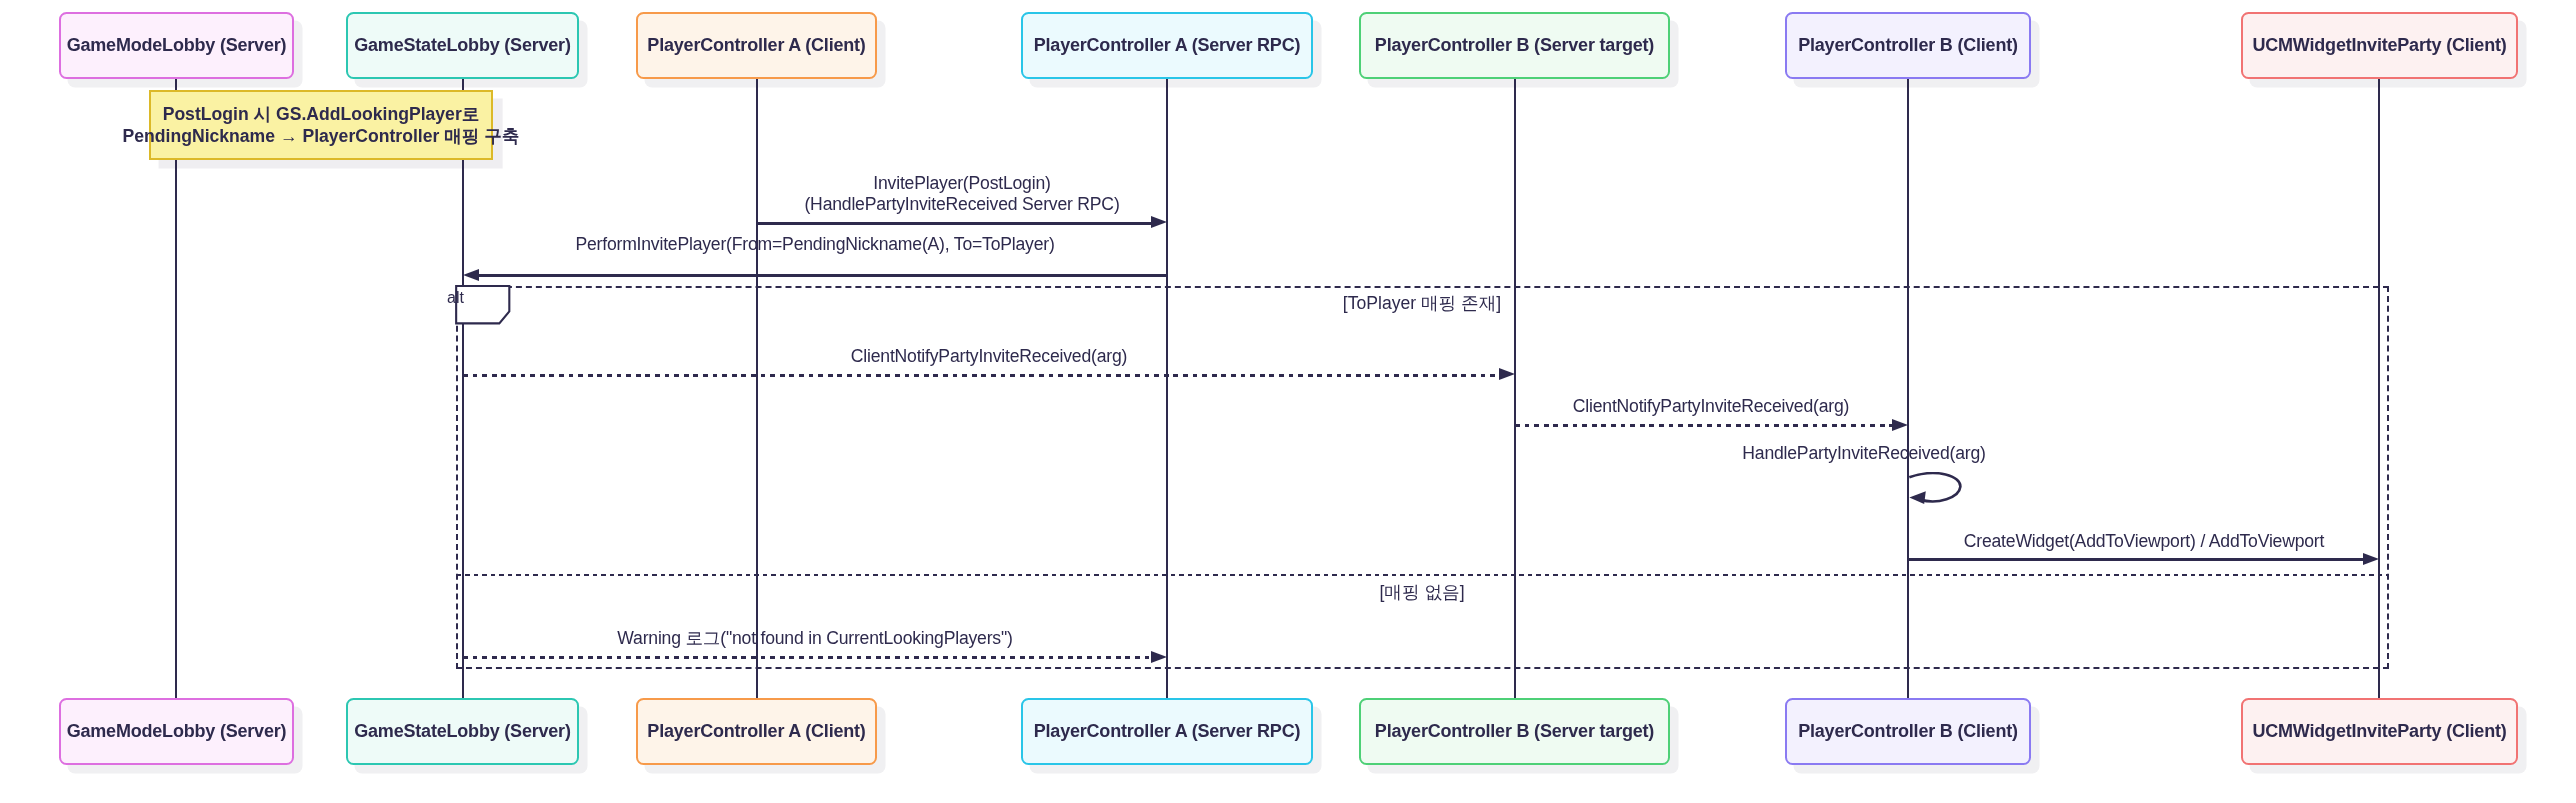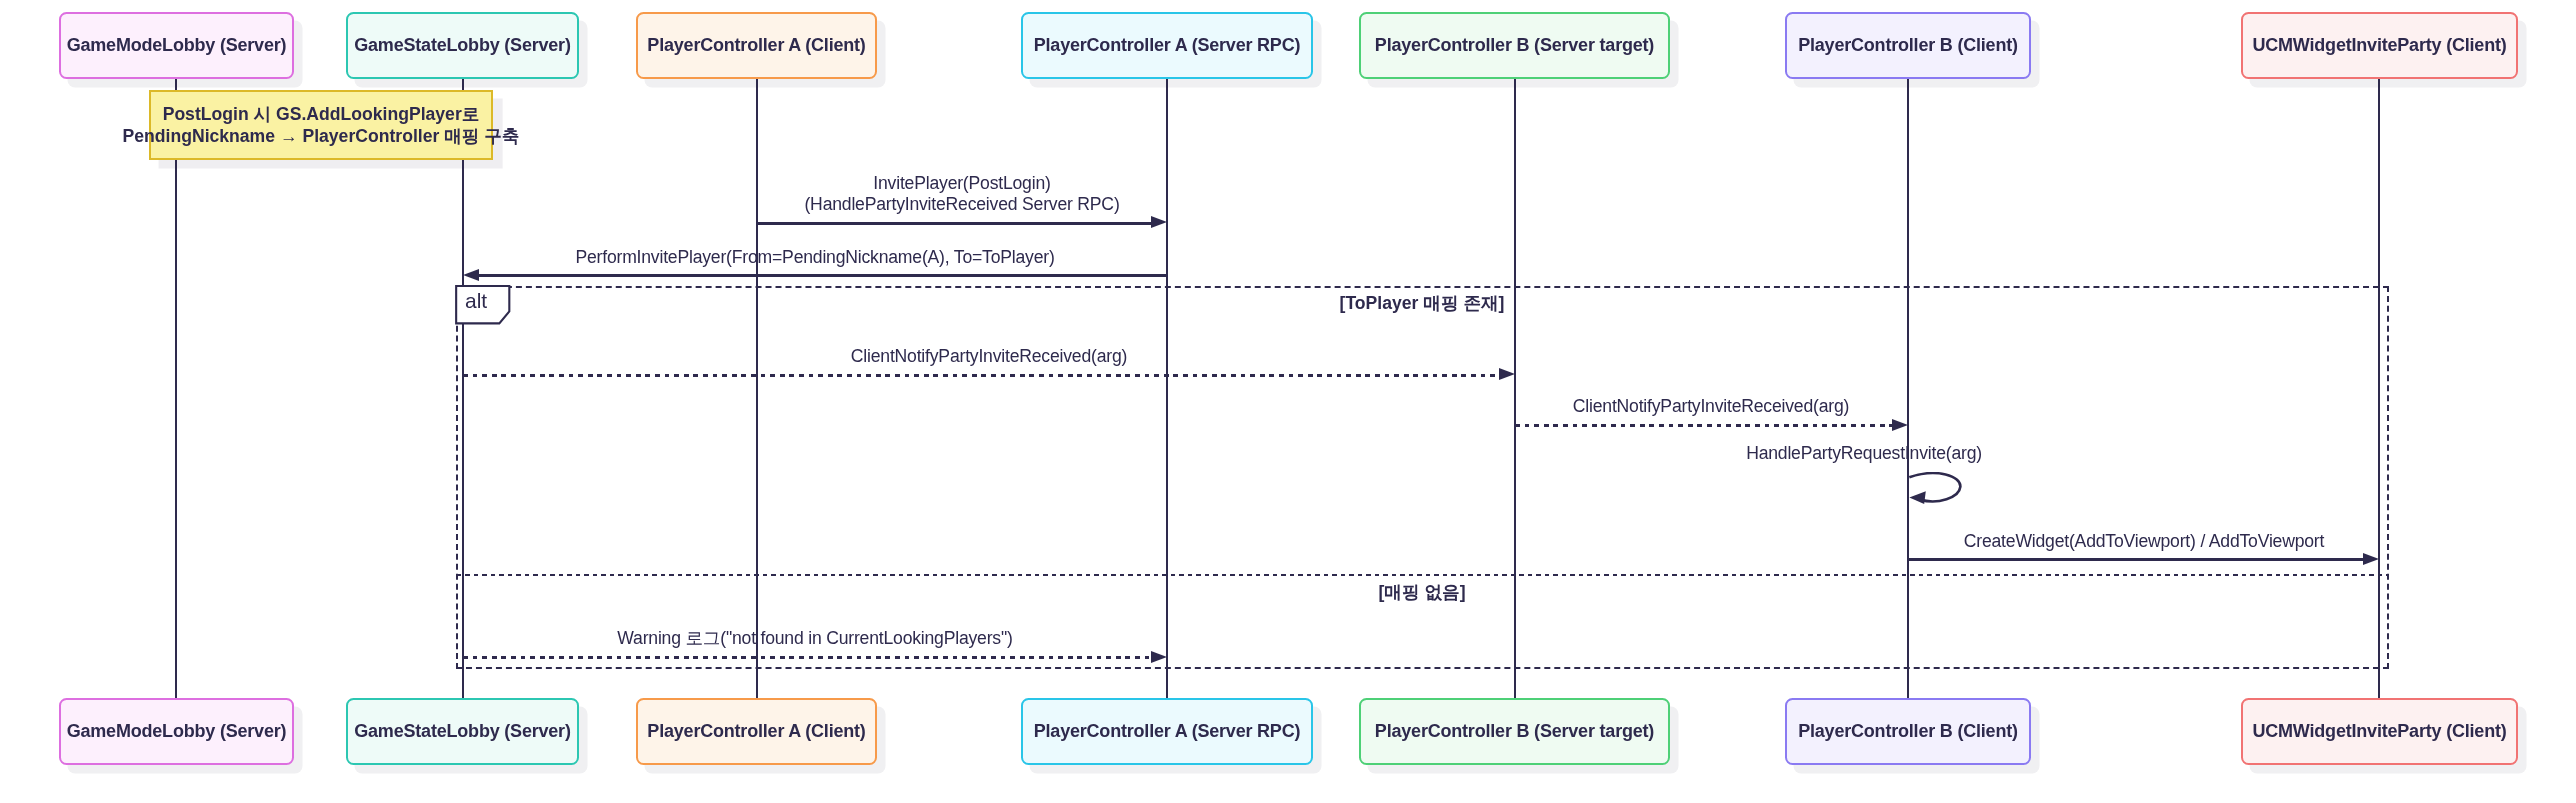--- a/index.html
+++ b/index.html
@@ -77,29 +77,29 @@
     box-sizing:border-box;
   }
   #alt-divider{
     position:absolute;
     left:457px;top:574px;width:1931px;height:2.1px;
     background:repeating-linear-gradient(to right, var(--line) 0 4.3px, transparent 4.3px 8.5px);
   }
   .guard-label{
     position:absolute;
     transform:translateX(-50%);
-    font-size:17.6px;font-weight:700;
+    font-size:17.6px;font-weight:400;
     white-space:nowrap;
   }
   #alt-label{
     position:absolute;left:455px;top:285px;width:56px;height:40px;
   }
   #alt-label-text{
-    position:absolute;left:465px;top:289px;width:49px;
-    font-size:21px;font-weight:500;
+    position:absolute;left:431px;top:289px;width:49px;
+    text-align:center;font-size:16px;font-weight:500;
   }
   #self-loop{position:absolute;left:1908px;top:472px;}
   .z2{z-index:2;font-weight:bold;}
 </style>
 </head>
 <body>
 
 <div id="stage">
 
   <div id="lifelines">
@@ -172,37 +172,37 @@
   <div id="alt-divider"></div>
   <div class="guard-label" style="left:1422px;top:580px;">[매핑 없음]</div>
 
   <div id="messages">
       <div class="msg-label" style="left: 962px; top: 173px;">
         <div>InvitePlayer(PostLogin)</div>
         <div>(HandlePartyInviteReceived Server RPC)</div>
       </div>
       <div class="msg-line-solid" style="left: 757px; top: 222px; width: 394px;"></div>
       <div class="arrowhead right" style="top: 216px; left: 1151px;"></div>
-      <div class="msg-label" style="left: 815px; top: 247px;">
+      <div class="msg-label" style="left: 815px; top: 234px;">
         <div>PerformInvitePlayer(From=PendingNickname(A), To=ToPlayer)</div>
       </div>
       <div class="msg-line-solid" style="left: 479px; top: 274px; width: 688px;"></div>
       <div class="arrowhead left" style="top: 269px; left: 463px;"></div>
       <div class="msg-label" style="left: 989px; top: 346px;">
         <div>ClientNotifyPartyInviteReceived(arg)</div>
       </div>
       <div class="msg-line-dashed" style="left: 463px; top: 374px; width: 1036px;"></div>
       <div class="arrowhead right" style="top: 368px; left: 1499px;"></div>
       <div class="msg-label" style="left: 1711px; top: 396px;">
         <div>ClientNotifyPartyInviteReceived(arg)</div>
       </div>
       <div class="msg-line-dashed" style="left: 1515px; top: 424px; width: 377px;"></div>
       <div class="arrowhead right" style="top: 419px; left: 1892px;"></div>
       <div class="msg-label" style="left: 1864px; top: 443px;">
-        <div>HandlePartyRequestInvite(arg)</div>
+        <div>HandlePartyInviteReceived(arg)</div>
       </div>
       <div class="msg-label" style="left: 2144px; top: 531px;">
         <div>CreateWidget(AddToViewport) / AddToViewport</div>
       </div>
       <div class="msg-line-solid" style="left: 1908px; top: 558px; width: 456px;"></div>
       <div class="arrowhead right" style="top: 553px; left: 2363px;"></div>
       <div class="msg-label" style="left: 815px; top: 628px;">
         <div>Warning 로그("not found in CurrentLookingPlayers")</div>
       </div>
       <div class="msg-line-dashed" style="left: 463px; top: 656px; width: 688px;"></div>

